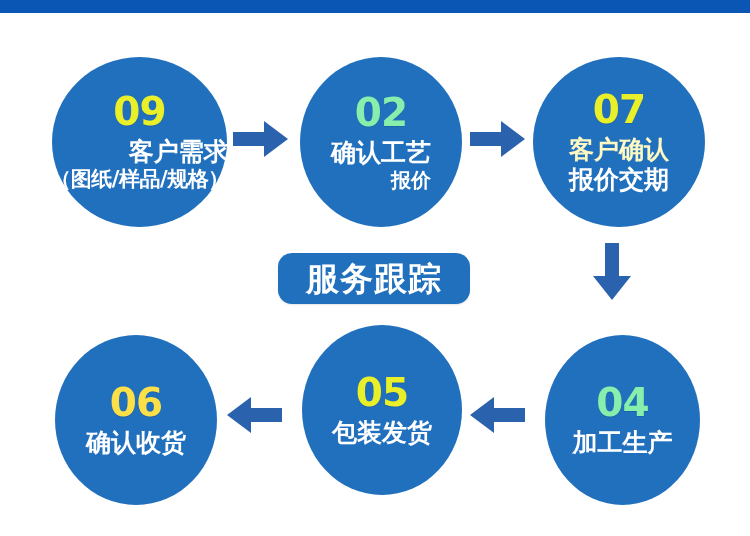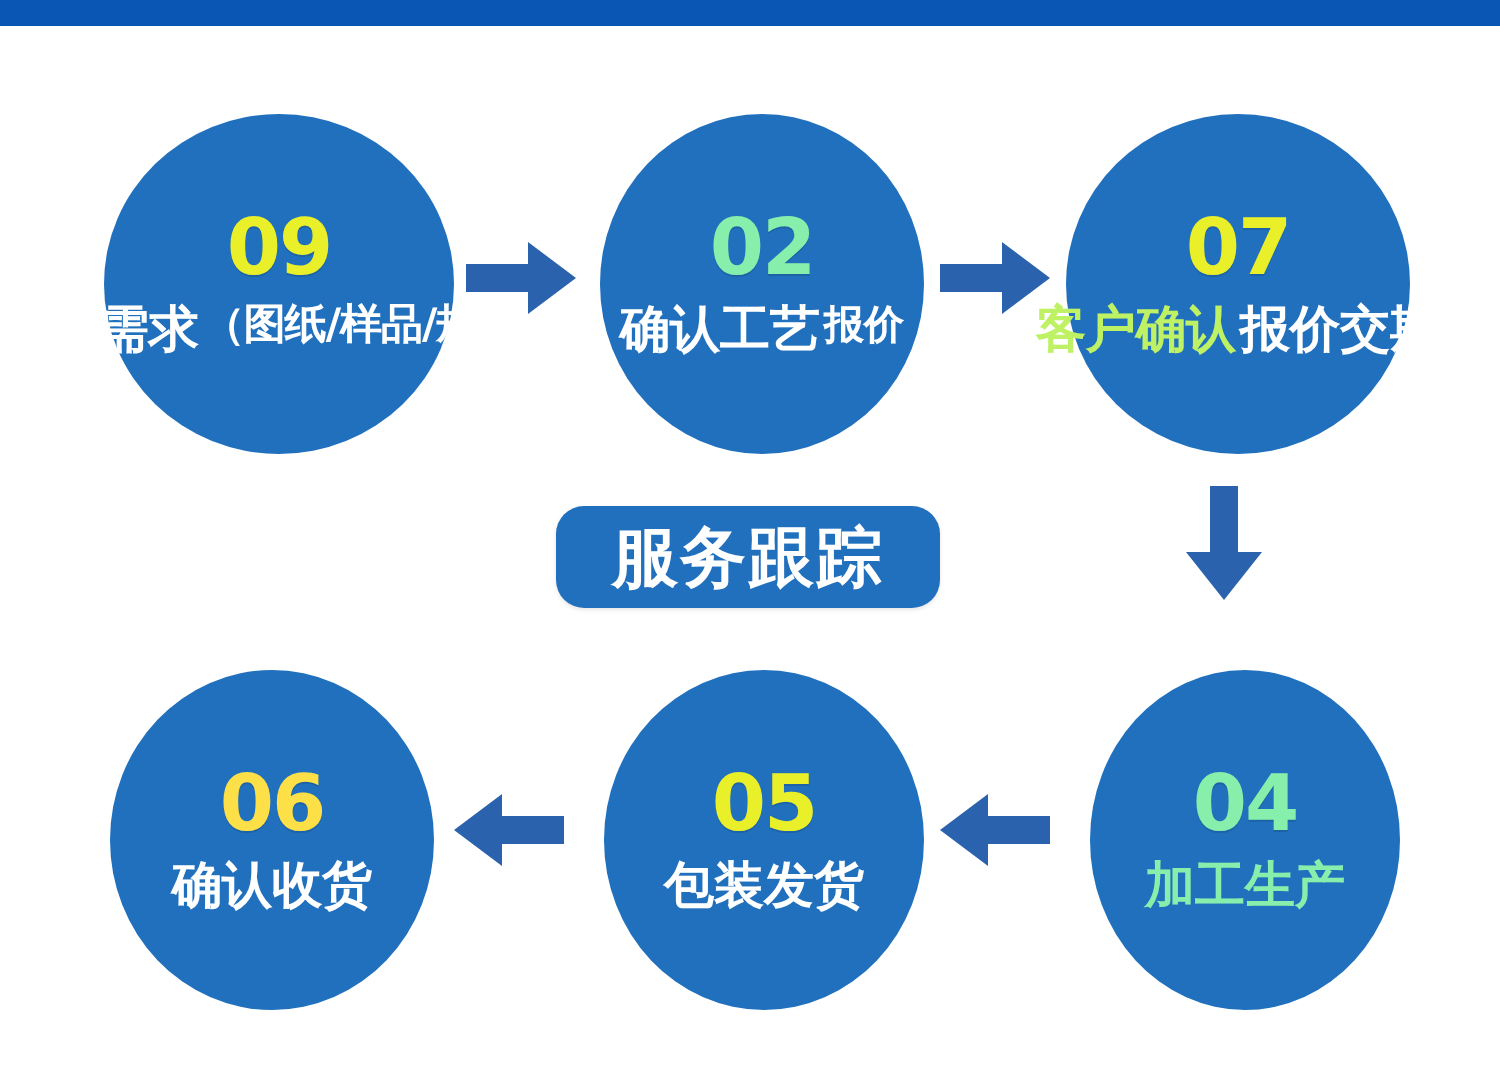--- a/index.html
+++ b/index.html
@@ -44,22 +44,22 @@
     font-weight: 700;
     font-size: 39px;
     letter-spacing: -1px;
     line-height: 1;
     font-family: "DejaVu Sans", "Liberation Sans", sans-serif;
     text-shadow: 0 1px 0 rgba(0,0,0,0.12);
   }
   .node .lines {
     margin-top: 7px;
     display: flex;
-    flex-direction: row;
-    align-items: flex-start;
+    flex-direction: column;
+    align-items: flex-end;
     gap: 2px;
   }
   .node .l1 {
     color: #ffffff;
     font-size: 25px;
     font-weight: 700;
     line-height: 1.12;
     letter-spacing: 0px;
     white-space: nowrap;
   }
@@ -76,21 +76,21 @@
   .node .l2.paren {
     font-size: 21px;
     letter-spacing: -0.5px;
   }
 
   
   #node-01 { left: 52px;  top: 57px;  width: 175px; height: 170px; }
   #node-02 { left: 300px; top: 57px;  width: 162px; height: 170px; }
   #node-03 { left: 533px; top: 57px;  width: 172px; height: 170px; }
   #node-04 { left: 545px; top: 335px; width: 155px; height: 170px; }
-  #node-05 { left: 302px; top: 335px; width: 160px; height: 170px; }
+  #node-05 { left: 302px; top: 325px; width: 160px; height: 170px; }
   #node-06 { left: 55px;  top: 335px; width: 162px; height: 170px; }
 
   
   .arrow { position: absolute; }
   .arrow svg { display: block; }
 
   #arrow-1-2 { left: 233px; top: 120px; }
   #arrow-2-3 { left: 470px; top: 120px; }
   #arrow-3-4 { left: 592px; top: 243px; }
   #arrow-4-5 { left: 470px; top: 396px; }
@@ -148,39 +148,39 @@
 
   <div class="arrow" id="arrow-2-3">
     <svg width="56" height="38" viewBox="0 0 56 38" aria-hidden="true">
       <polygon points="0,12 31,12 31,1 55,19 31,37 31,26 0,26" fill="#2a62ad"></polygon>
     </svg>
   </div>
 
   <div class="node" id="node-03" style="background: rgb(33, 112, 189);">
     <span class="num" style="color: rgb(233, 240, 41);">07</span>
     <span class="lines">
-      <span class="l1" style="color: #bef264;">客户确认</span>
+      <span class="l1" style="color: #fef9c3;">客户确认</span>
       <span class="l2" style="color: rgb(255, 255, 255);">报价交期</span>
     </span>
   </div>
 
   <div class="arrow" id="arrow-3-4">
     <svg width="40" height="58" viewBox="0 0 40 58" aria-hidden="true">
       <polygon points="13,0 27,0 27,33 39,33 20,57 1,33 13,33" fill="#2a62ad"></polygon>
     </svg>
   </div>
 
   <div id="center-badge" style="background: rgb(33, 112, 189);">
     <span class="badge-text" style="color: rgb(255, 255, 255);">服务跟踪</span>
   </div>
 
   <div class="node" id="node-04" style="background: rgb(33, 112, 189);">
     <span class="num" style="color: #86efac;">04</span>
     <span class="lines">
-      <span class="l1" style="color: #86efac;">加工生产</span>
+      <span class="l1" style="color: #ffffff;">加工生产</span>
     </span>
   </div>
 
   <div class="arrow" id="arrow-4-5">
     <svg width="56" height="38" viewBox="0 0 56 38" aria-hidden="true">
       <polygon points="55,12 24,12 24,1 0,19 24,37 24,26 55,26" fill="#2a62ad"></polygon>
     </svg>
   </div>
 
   <div class="node" id="node-05" style="background: rgb(33, 112, 189);">

